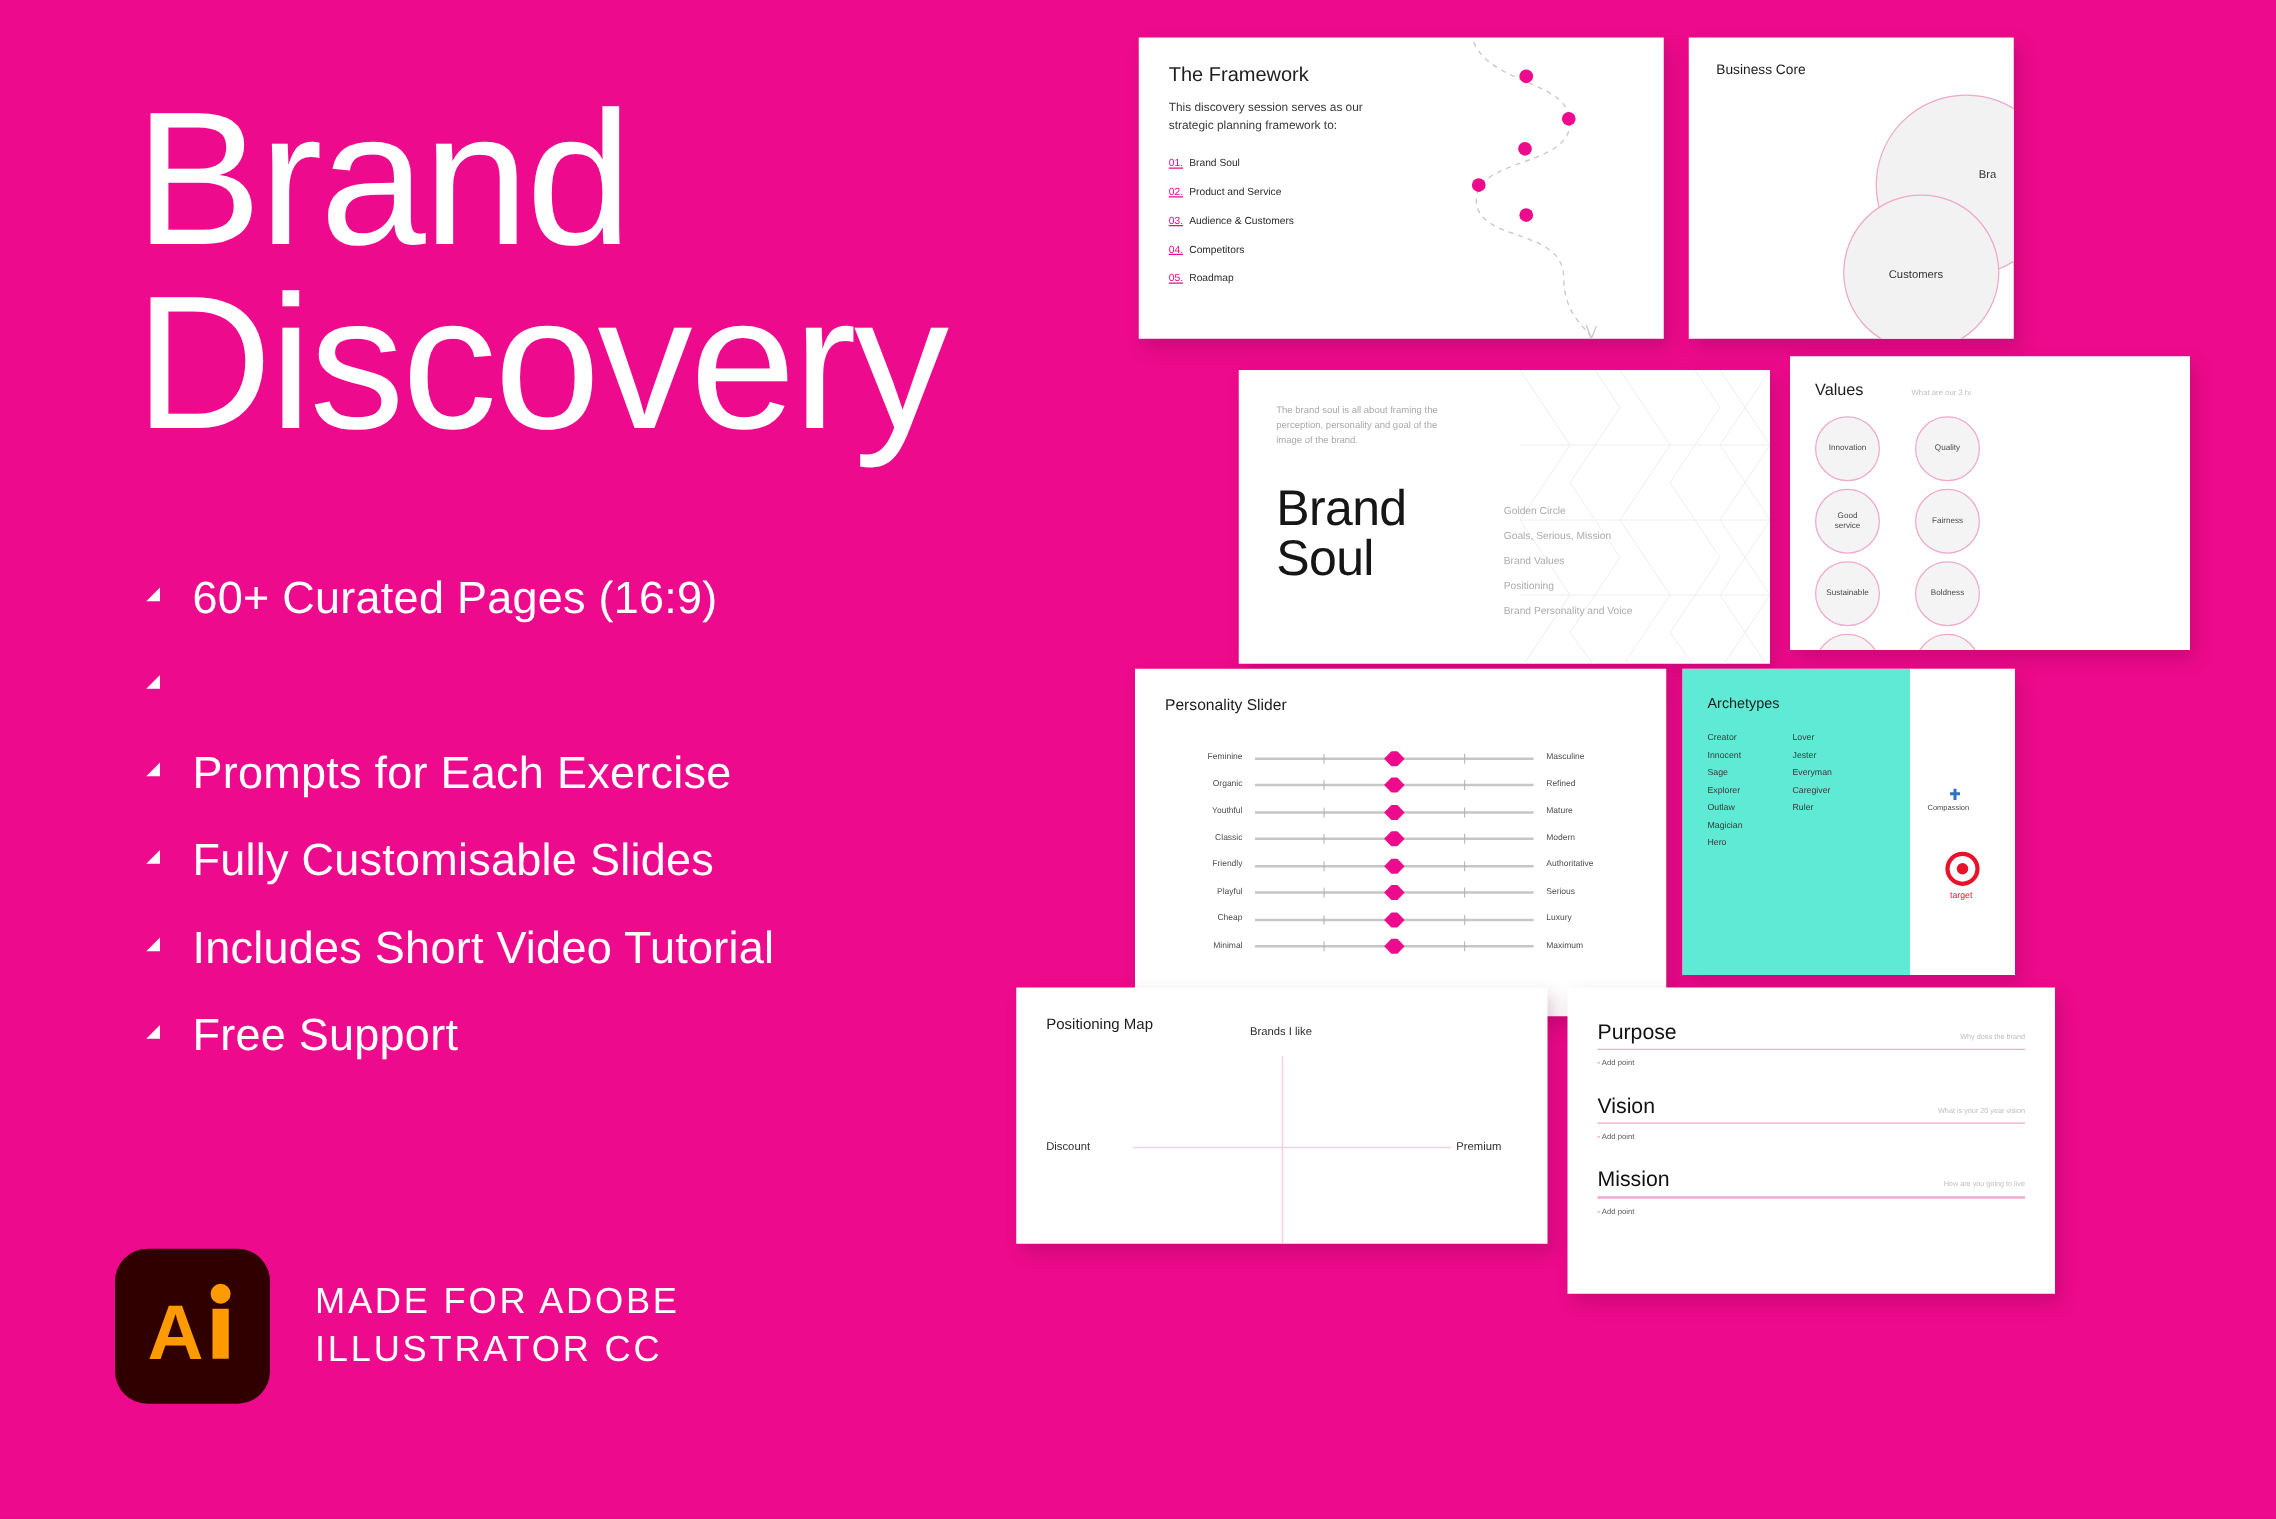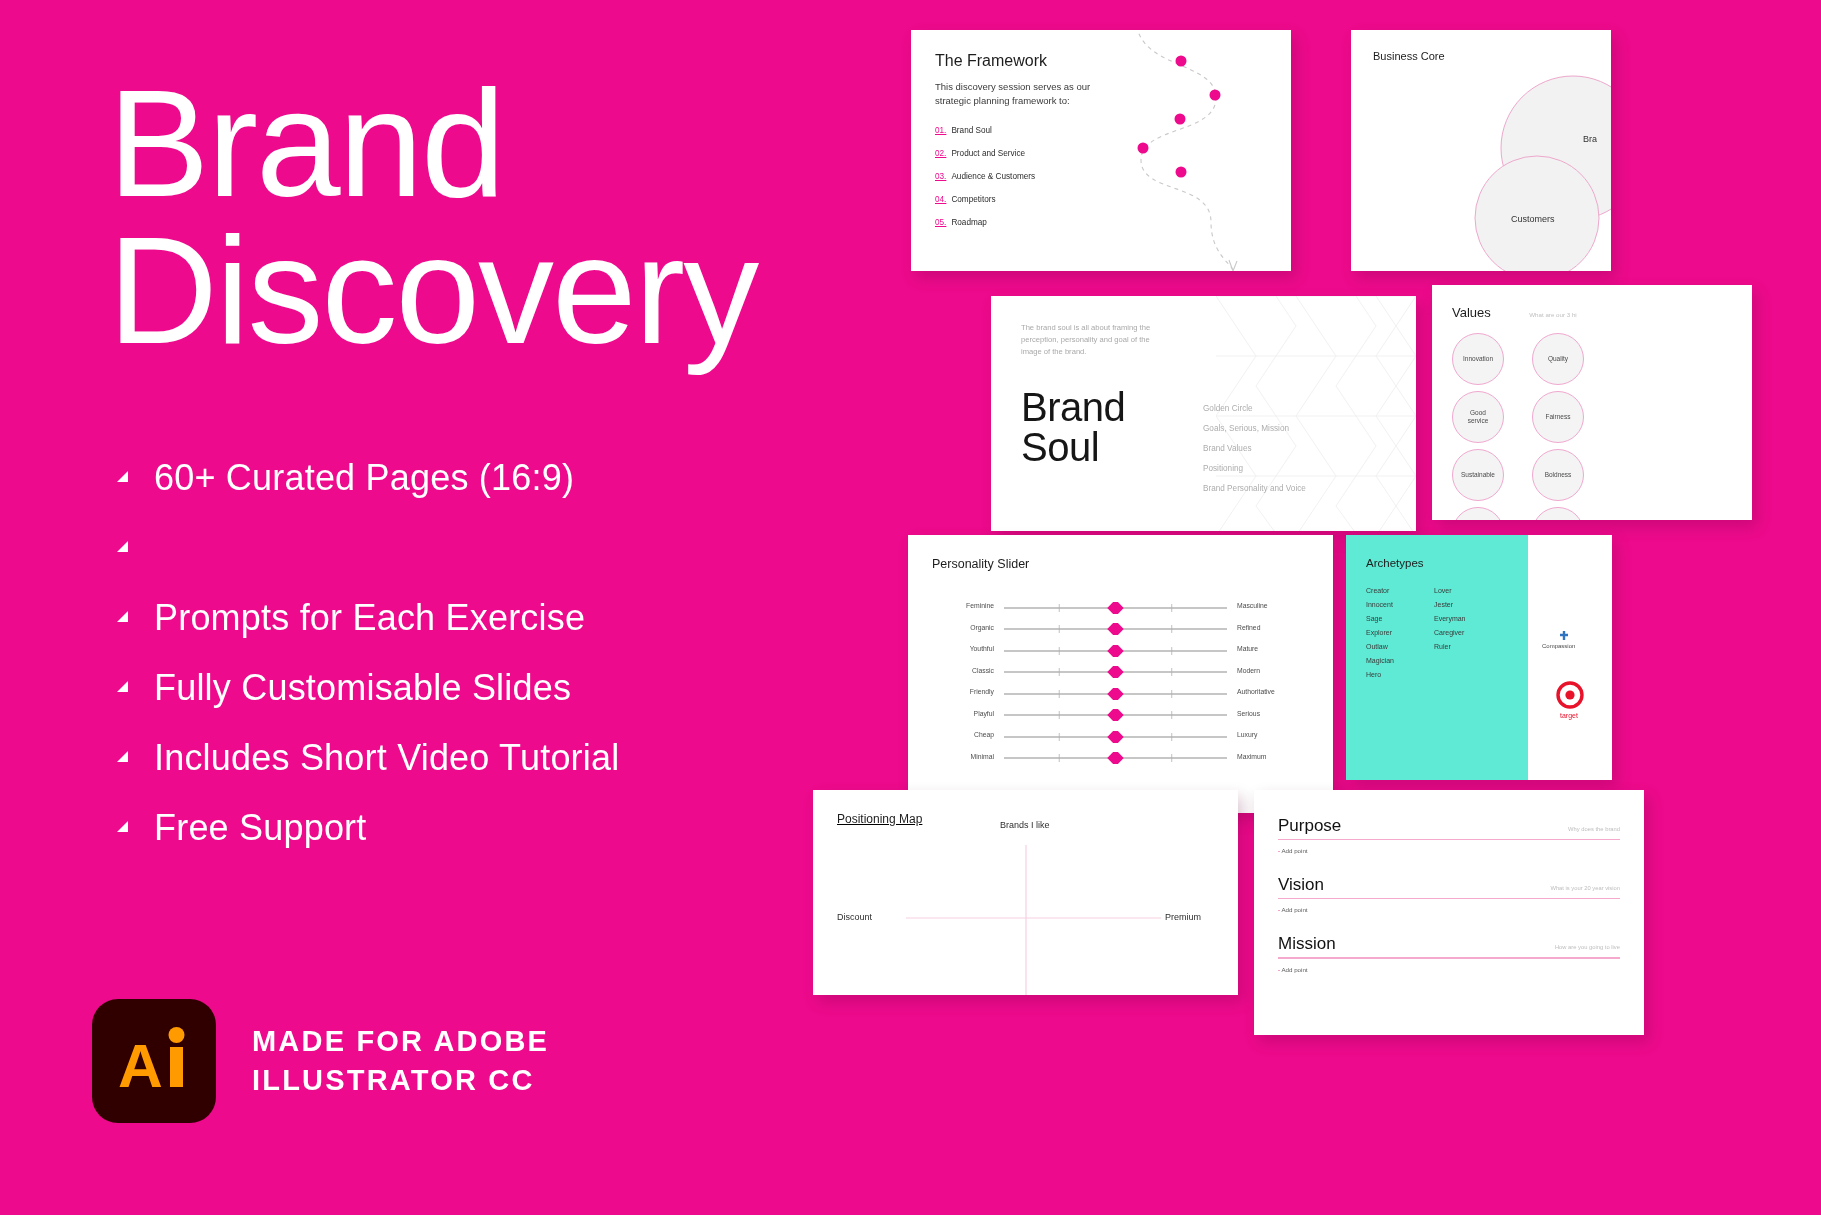--- a/index.html
+++ b/index.html
@@ -68,38 +68,38 @@
     flex: 0 0 124px;
   }
   .ai-badge svg { position: absolute; left: 0; top: 0; }
   .made-for-text {
     margin-left: 36px;
     color: #ffffff;
     font-size: 29px;
     letter-spacing: 2.2px;
     line-height: 1.35;
     white-space: pre-line;
-    font-weight: 700;
+    font-weight: 400;
   }
 
   
   .card {
     position: absolute;
     background: #ffffff;
     box-shadow: 5px 7px 14px rgba(90,0,50,0.22);
     overflow: hidden;
   }
 
   .card-title {
     color: #1d1d1d;
     font-weight: 400;
   }
 
   
-  #card-framework { left: 911px; top: 30px; width: 380px; height: 241px; padding: 22px 24px; }
+  #card-framework { left: 911px; top: 30px; width: 420px; height: 241px; padding: 22px 24px; }
   #card-framework .card-title { font-size: 16px; margin-bottom: 10px; }
   #card-framework .fw-desc { font-size: 9.5px; color: #3a3a3a; line-height: 1.45; white-space: pre-line; }
   #card-framework .fw-list { list-style: none; margin-top: 18px; }
   #card-framework .fw-row { display: flex; font-size: 8.2px; margin-bottom: 14px; }
   #card-framework .fw-num { color: #ED0A8C; margin-right: 5px; text-decoration: underline; }
   #card-framework .fw-label { color: #2b2b2b; }
   #card-framework .fw-graphic { position: absolute; right: 0; top: 0; width: 210px; height: 241px; }
 
   
   #card-business { left: 1351px; top: 30px; width: 260px; height: 241px; padding: 20px 22px; }
@@ -139,21 +139,21 @@
   
   #card-arch { left: 1346px; top: 535px; width: 266px; height: 245px; }
   #card-arch .arch-left { position: absolute; left: 0; top: 0; width: 182px; height: 245px; background: #5eead4; padding: 22px 20px; }
   #card-arch .card-title { font-size: 11.5px; }
   #card-arch .arch-cols { display: flex; margin-top: 18px; }
   #card-arch .arch-col { list-style: none; width: 68px; }
   #card-arch .arch-col li { font-size: 7px; color: #3a3a3a; margin-bottom: 7px; }
   #card-arch .arch-right { position: absolute; left: 182px; top: 0; width: 84px; height: 245px; background: #fff; }
 
   
-  #card-posmap { left: 813px; top: 790px; width: 425px; height: 205px; padding: 22px 24px; text-decoration: underline; }
+  #card-posmap { left: 813px; top: 790px; width: 425px; height: 205px; padding: 22px 24px; }
   #card-posmap .card-title { font-size: 12px; }
   #card-posmap .pm-area { position: absolute; left: 0; top: 0; width: 425px; height: 245px; }
   #card-posmap .pm-lbl { position: absolute; font-size: 9px; color: #2e2e2e; }
 
   
   #card-pvm { left: 1254px; top: 790px; width: 390px; height: 245px; padding: 26px 24px; }
   #card-pvm .pvm-block { margin-bottom: 21px; }
   #card-pvm .pvm-head { display: flex; align-items: baseline; justify-content: space-between; }
   #card-pvm .pvm-title { font-size: 17px; color: #111; font-weight: 400; }
   #card-pvm .pvm-prompt { font-size: 5.8px; color: #bdbdbd; }

